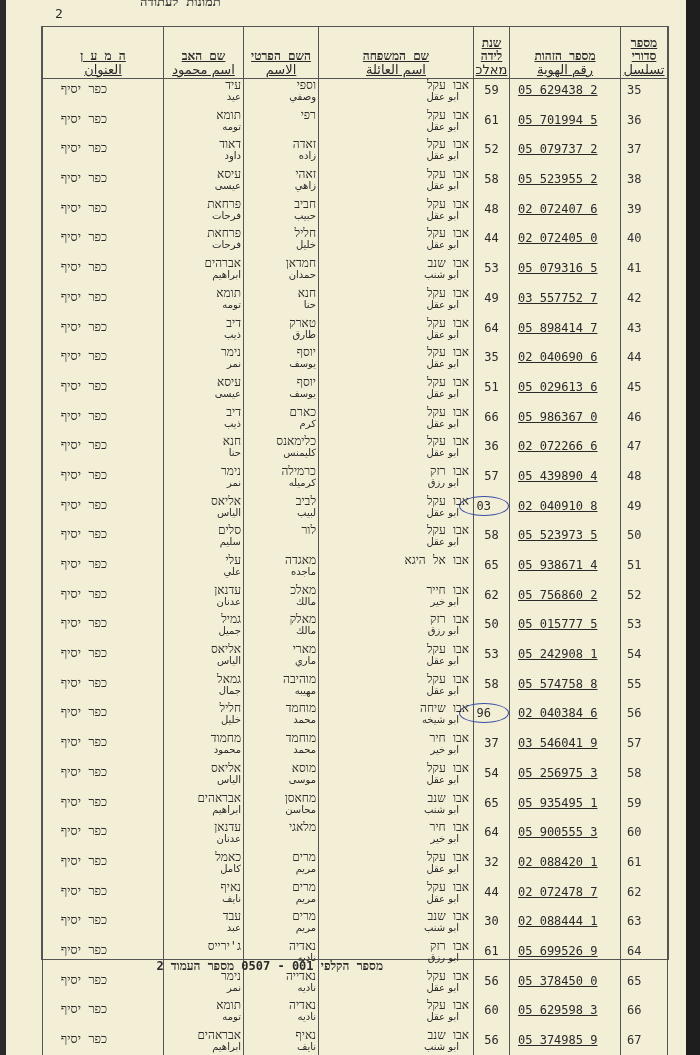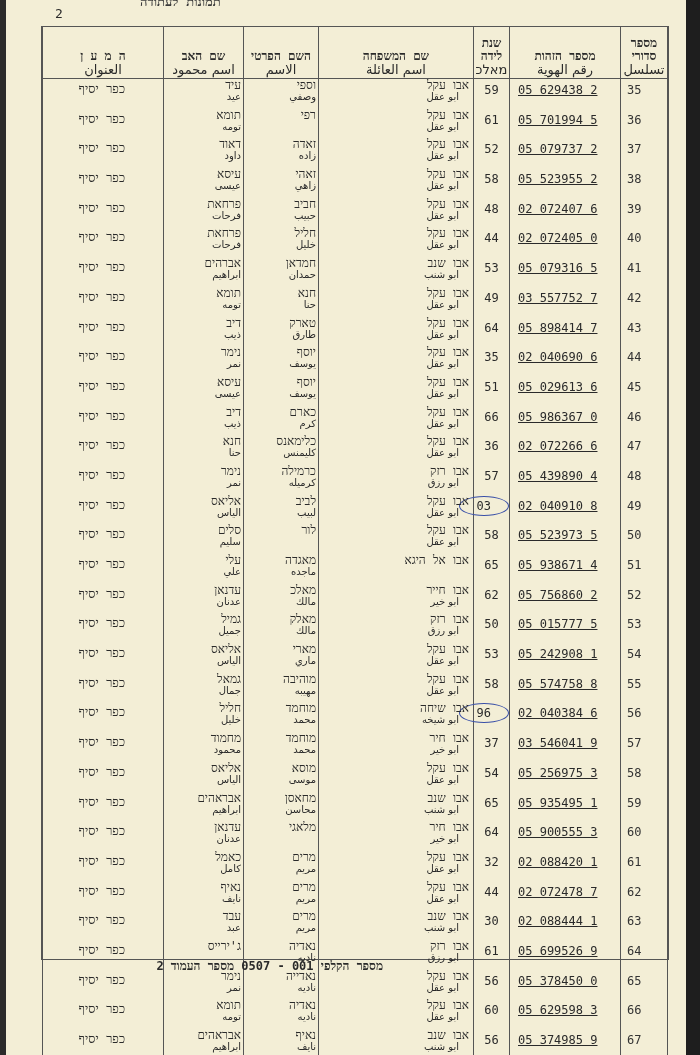--- a/index.html
+++ b/index.html
@@ -13,39 +13,39 @@
   .edge-right { position:absolute; right:0; top:0; width:14px; height:100%; background:#1e1e1e; }
   .edge-left { position:absolute; left:0; top:0; width:6px; height:100%; background:#2b2b2b; }
   .top-title { position:absolute; left:140px; top:-6px; font-size:13px; font-weight:bold; color:#3a3a3a; direction:rtl; }
   .page-num { position:absolute; left:55px; top:6px; font-size:13px; }
   .sheet {
     position:absolute; left:41px; top:26px; width:626px; height:932px;
     border:1.5px solid #555;
   }
   table { border-collapse:collapse; width:100%; height:100%; table-layout:fixed; direction:rtl; }
   th, td { border-left:1.5px solid #555; border-right:1.5px solid #555; padding:0; vertical-align:top; }
-  thead th { border-bottom:1.5px solid #555; height:49px; font-weight:bold; font-size:12px; line-height:13px; text-align:center; vertical-align:bottom; padding-bottom:2px; }
+  thead th { border-bottom:1.5px solid #555; height:49px; font-weight:bold; font-size:12px; line-height:13px; text-align:center; vertical-align:bottom; padding-bottom:2px;text-decoration:underline; }
   thead th .ar { display:block; font-weight:normal; font-size:13px; font-family:"DejaVu Sans", sans-serif; }
   col.c-serial { width:47px; }
   col.c-id { width:111px; }
   col.c-year { width:36px; }
   col.c-family { width:155px; }
   col.c-first { width:75px; }
   col.c-father { width:80px; }
   col.c-addr { width:auto; }
   tbody td { height:24.7px; font-size:12px; line-height:12px; }
   .serial { text-align:left; padding-left:6px; padding-top:5px; color:#333; }
   .idnum { text-align:left; padding-left:8px; padding-top:5px; direction:ltr; white-space:pre;text-decoration:underline; }
   .year { text-align:center; padding-top:5px; }
   .circled { display:inline-block; border:1.5px solid #3a50a8; border-radius:50%; padding:3px 17px; margin-top:-4px; }
   .he { display:block; text-align:right; padding-right:2px; font-size:12px; }
   .arabic { display:block; text-align:right; padding-right:2px; font-size:10px; font-family:"DejaVu Sans", sans-serif; line-height:11px; }
   .fam .he { padding-right:4px; }
   .fam .arabic { padding-right:14px; }
-  .addr { text-align:right; padding-right:38px; padding-top:4px; font-size:12.5px; }
+  .addr { text-align:center; padding-right:38px; padding-top:4px; font-size:12.5px; }
   .footer { position:absolute; left:48px; top:960px; font-size:12px; line-height:13px; direction:rtl; width:335px; }
   .footer .l1 { font-weight:bold; }
   .footer .l2 { font-family:"DejaVu Sans", sans-serif; font-size:11px; padding-right:10px; }
 </style>
 </head>
 <body>
 
 <div class="edge-left"></div>
 <div class="edge-right"></div>
 <div class="top-title">תמונות לעתודה</div>

